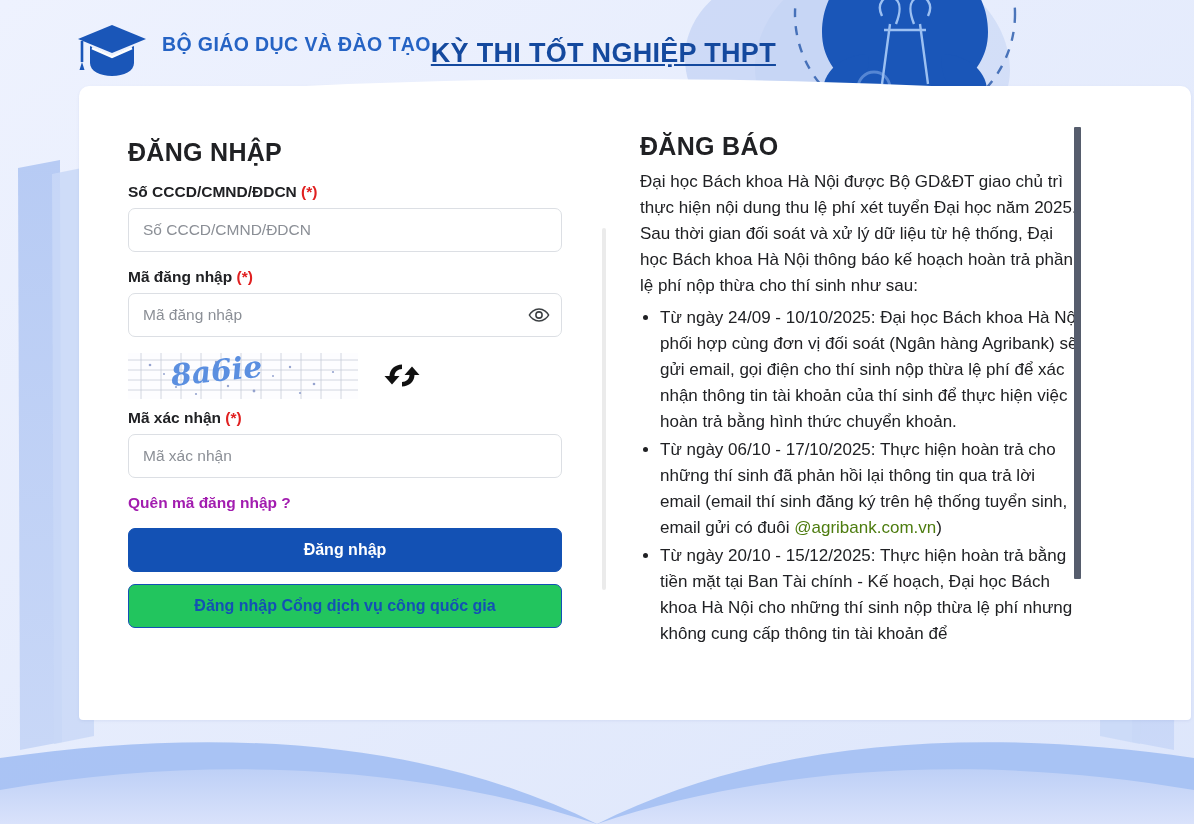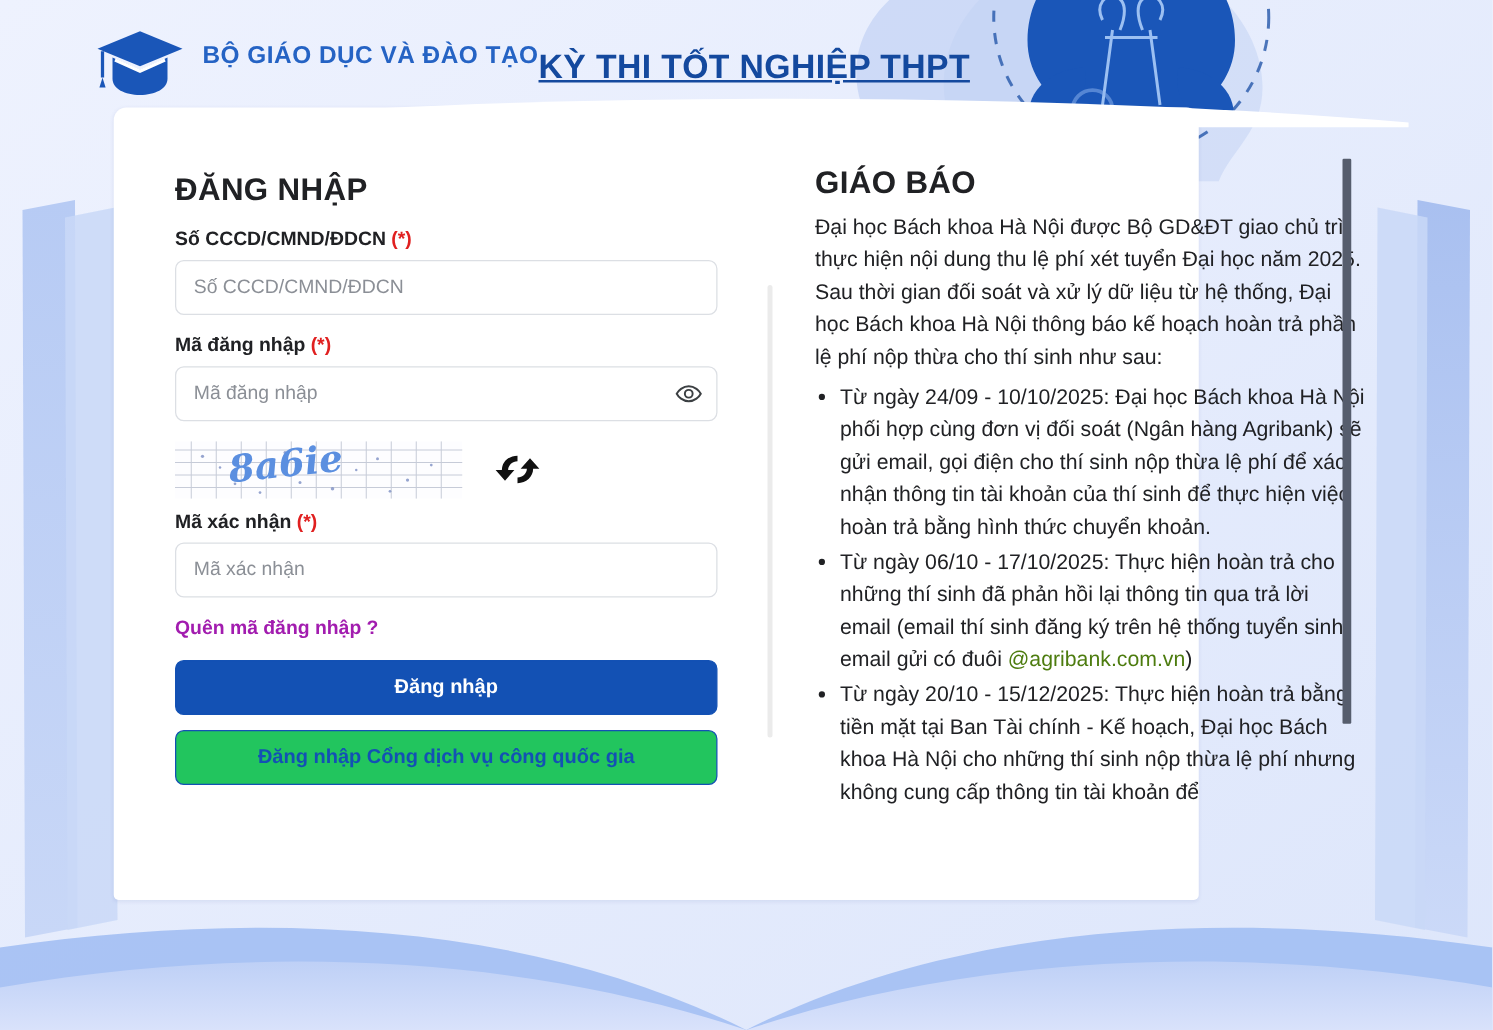--- a/index.html
+++ b/index.html
@@ -12,22 +12,22 @@
   .bg{position:absolute;inset:0;overflow:hidden;
       background:linear-gradient(160deg,#eef2fe 0%,#e4ebfd 38%,#dbe5fb 70%,#d3defa 100%);}
   .bg-svg{position:absolute;inset:0;width:1194px;height:824px;display:block;}
   
   .logo{position:absolute;left:76px;top:22px;display:flex;align-items:center;gap:14px;z-index:6;}
   .logo-cap{width:72px;height:58px;flex:0 0 auto;}
   .logo-text{display:flex;line-height:1;}
   .logo-l1{font-size:19.5px;font-weight:bold;color:#2563c4;letter-spacing:.4px;}
   .logo-l2{font-size:27px;font-weight:bold;color:#14499e;letter-spacing:.3px;margin-top:5px;text-decoration:underline;}
   
-  .card{position:absolute;left:79px;top:86px;width:868px;height:634px;background:#fff;
-        border-radius:10px 10px 4px 4px;z-index:5;box-shadow:0 1px 3px rgba(80,100,170,.10);margin-left:12px;}
+  .card{position:absolute;left:79px;top:86px;width:1112px;height:634px;background:#fff;
+        border-radius:10px 10px 4px 4px;z-index:5;box-shadow:0 1px 3px rgba(80,100,170,.10);}
   .card-curve{position:absolute;left:0;top:-14px;width:1036px;height:30px;}
   
   .login-col{position:absolute;left:49px;top:52px;width:434px;}
   .h-login{font-size:25px;font-weight:bold;color:#202124;letter-spacing:.3px;margin:0 0 16px 0;}
   .fld-label{font-size:15.5px;font-weight:bold;color:#202124;margin:0 0 7px 0;}
   .req{color:#e02020;font-weight:bold;}
   .inp-wrap{position:relative;margin-bottom:16px;}
   .inp{
     box-sizing:border-box;width:434px;height:44px;border:1px solid #dcdfe4;border-radius:7px;
     background:#fff;font-size:15.5px;color:#202124;padding:0 40px 0 14px;outline:none;
@@ -231,21 +231,21 @@
 
     <div class="forgot">Quên mã đăng nhập ?</div>
 
     <button class="btn btn-primary">Đăng nhập</button>
     <button class="btn btn-outline">Đăng nhập Cổng dịch vụ công quốc gia</button>
   </div>
 
   <div class="divider"></div>
 
   <div class="notice-col">
-    <h2 class="h-notice">GIÁO BÁO</h2>
+    <h2 class="h-notice">ĐĂNG BÁO</h2>
     <div class="notice-body">
       <p>Đại học Bách khoa Hà Nội được Bộ GD&amp;ĐT giao chủ trì thực hiện nội dung thu lệ phí xét tuyển Đại học năm 2025. Sau thời gian đối soát và xử lý dữ liệu từ hệ thống, Đại học Bách khoa Hà Nội thông báo kế hoạch hoàn trả phần lệ phí nộp thừa cho thí sinh như sau:</p>
       <ul>
         <li>Từ ngày 24/09 - 10/10/2025: Đại học Bách khoa Hà Nội phối hợp cùng đơn vị đối soát (Ngân hàng Agribank) sẽ gửi email, gọi điện cho thí sinh nộp thừa lệ phí để xác nhận thông tin tài khoản của thí sinh để thực hiện việc hoàn trả bằng hình thức chuyển khoản.</li>
         <li><span>Từ ngày 06/10 - 17/10/2025: Thực hiện hoàn trả cho những thí sinh đã phản hồi lại thông tin qua trả lời email (email thí sinh đăng ký trên hệ thống tuyển sinh, email gửi có đuôi </span><span class="lnk">@agribank.com.vn</span><span>)</span></li>
         <li>Từ ngày 20/10 - 15/12/2025: Thực hiện hoàn trả bằng tiền mặt tại Ban Tài chính - Kế hoạch, Đại học Bách khoa Hà Nội cho những thí sinh nộp thừa lệ phí nhưng không cung cấp thông tin tài khoản để</li>
       </ul>
     </div>
   </div>
 </div>

